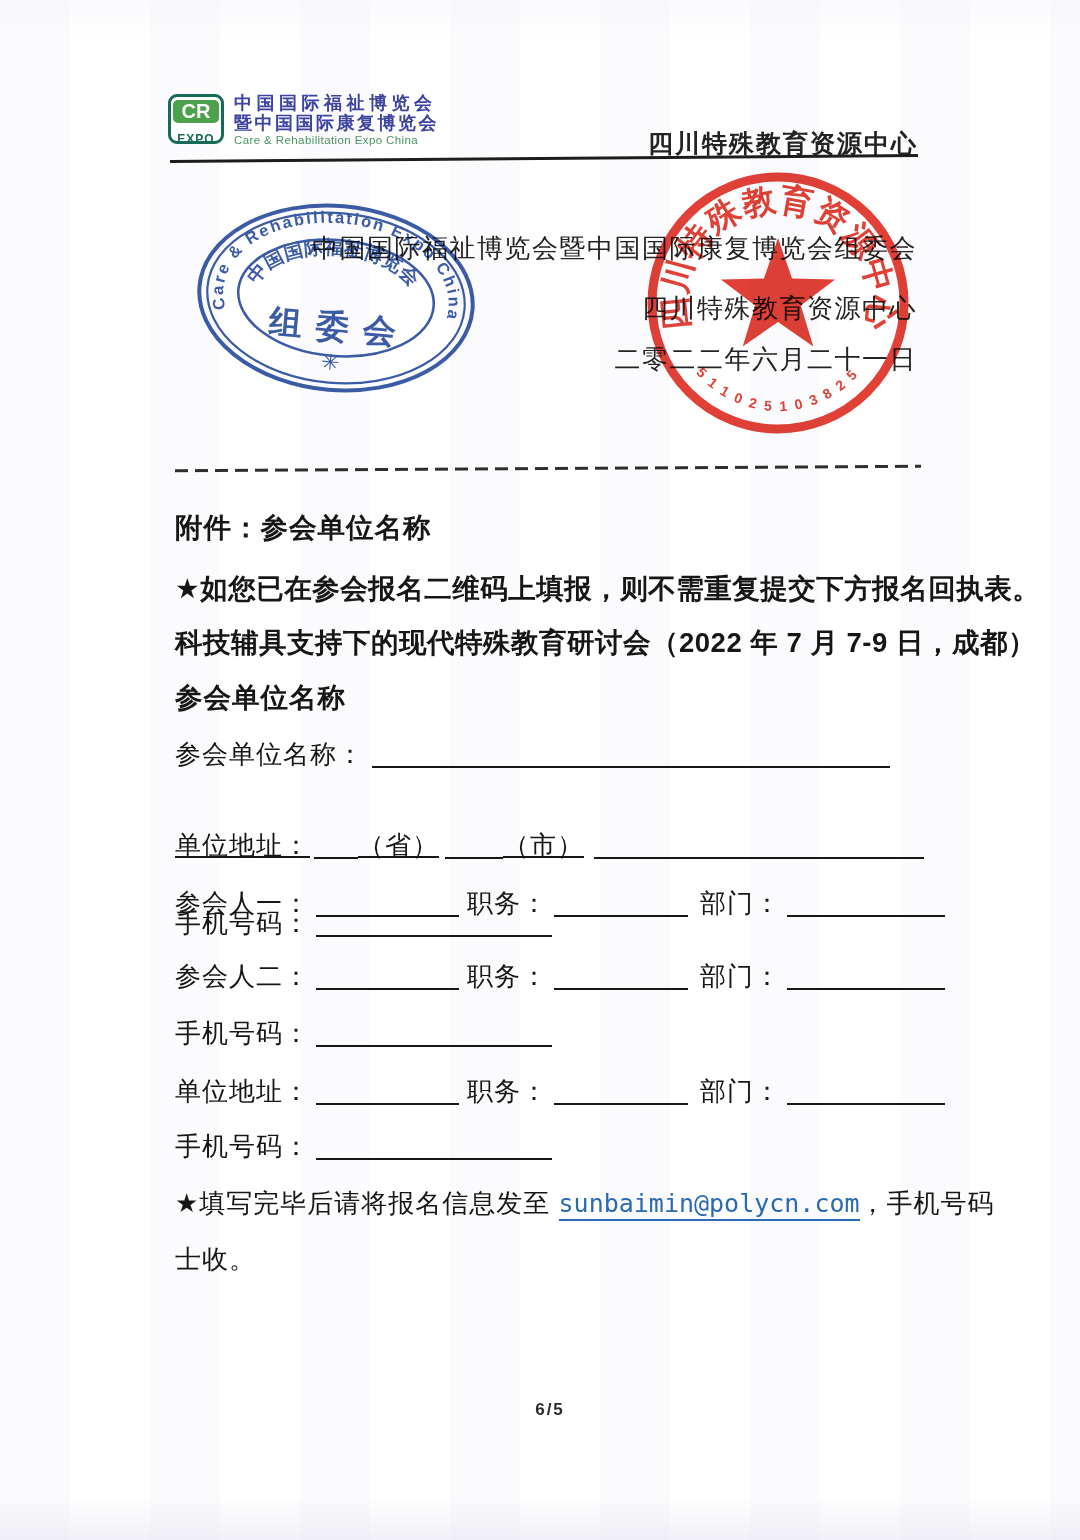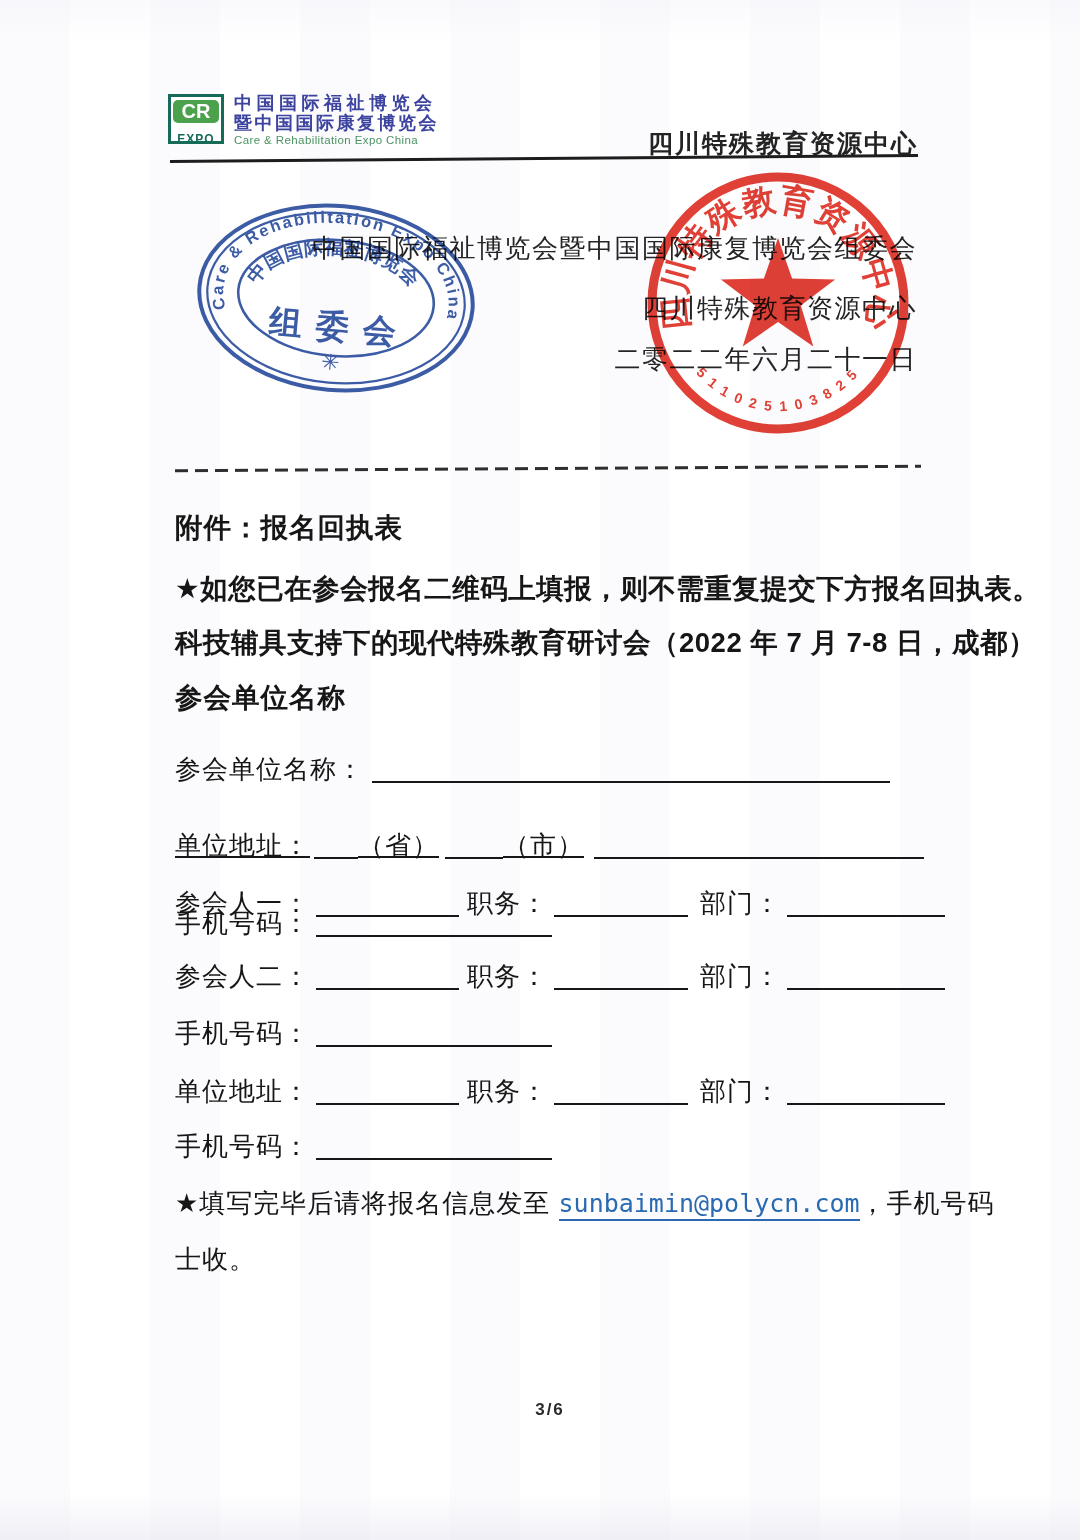--- a/index.html
+++ b/index.html
@@ -15,21 +15,21 @@
     background:
       linear-gradient(180deg, rgba(244,243,249,.5) 0, rgba(255,255,255,0) 40px),
       linear-gradient(0deg, rgba(231,229,240,.55) 0, rgba(255,255,255,0) 46px),
       repeating-linear-gradient(90deg, rgba(242,241,248,.30) 0 70px, rgba(255,255,255,0) 70px 150px),
       #ffffff;
   }
 
   
   .logo{ position:absolute; left:168px; top:94px; display:flex; align-items:flex-start; }
   .logo-mark{
-    width:56px; height:50px; border:3px solid #156b58; border-radius:0;
+    width:56px; height:50px; border:3px solid #156b58; border-radius:9px;
     display:flex; flex-direction:column; align-items:center; justify-content:flex-start;
     background:#fff; overflow:hidden;
   }
   .logo-cr{
     width:46px; height:27px; margin-top:3px; border-radius:5px;
     background:#4ba14c; color:#fff; font-weight:700; font-size:20px;
     display:flex; align-items:center; justify-content:center; letter-spacing:0;
   }
   .logo-expo{ color:#156b58; font-weight:700; font-size:12px; letter-spacing:1px; margin-top:9px; }
   .logo-text{ margin-left:10px; line-height:1; }
@@ -69,21 +69,21 @@
   
   .tline{ position:absolute; left:175px; white-space:nowrap; color:#161616; }
   .bold28{ font-size:27.5px; font-weight:700; letter-spacing:1px; }
   .reg26{ font-size:26px; font-weight:400; letter-spacing:1px; }
 
   .l-attach{ top:510px; }
   .l-note{ top:571px; letter-spacing:.5px; }
   .l-event{ top:625px; letter-spacing:.5px; }
   .l-ftitle{ top:680px; }
 
-  .r-unit{ top:737px;margin-top:15px; }
+  .r-unit{ top:737px; }
   .r-addr{ top:828px;text-decoration:underline; }
   .r-p1{ top:847px;margin-top:39px; }  .r-ph1{ top:906px; }
   .r-p2{ top:959px; }  .r-ph2{ top:1016px; }
   .r-p3{ top:1074px; } .r-ph3{ top:1129px; }
   .r-email{ top:1186px; }
   .r-email2{ top:1242px; }
 
   .blank{
     display:inline-block; border-bottom:2.6px solid #171717;
     height:24px; vertical-align:-5px;
@@ -158,23 +158,23 @@
       <textPath href="#redarc" startOffset="6" textLength="340">四川特殊教育资源中心</textPath>
     </text>
     <path id="redserial" d="M 46.5 196.9 A 108 108 0 0 0 223.5 196.9" fill="none"></path>
     <text font-size="14" font-weight="700" letter-spacing="4.5" fill="#dd2b1f">
       <textPath href="#redserial" startOffset="10" textLength="188">511025103825</textPath>
     </text>
   </svg>
 
   <div class="dash-sep"></div>
 
-  <div class="tline bold28 l-attach">附件：报名回执表</div>
+  <div class="tline bold28 l-attach">附件：参会单位名称</div>
   <div class="tline bold28 l-note">★如您已在参会报名二维码上填报，则不需重复提交下方报名回执表。</div>
-  <div class="tline bold28 l-event">科技辅具支持下的现代特殊教育研讨会（2022 年 7 月 7-8 日，成都）</div>
+  <div class="tline bold28 l-event">科技辅具支持下的现代特殊教育研讨会（2022 年 7 月 7-9 日，成都）</div>
   <div class="tline bold28 l-ftitle">参会单位名称</div>
 
   <div class="tline reg26 r-unit">
     <span>参会单位名称：</span><span class="blank b-unit"></span>
   </div>
 
   <div class="tline reg26 r-addr">
     <span>单位地址：</span><span class="blank b-s1"></span><span>（省）</span><span class="blank b-s2"></span><span>（市）</span><span class="blank b-addr"></span>
   </div>
 
@@ -197,15 +197,15 @@
   </div>
   <div class="tline reg26 r-ph3">
     <span>手机号码：</span><span class="blank b-phone"></span>
   </div>
 
   <div class="tline reg26 r-email">
     <span>★填写完毕后请将报名信息发至 </span><span class="email-link">sunbaimin@polycn.com</span><span>，手机号码</span>
   </div>
   <div class="tline reg26 r-email2">士收。</div>
 
-  <div class="page-num">3/6</div>
+  <div class="page-num">6/5</div>
 
 </div>
 
 </body></html>

